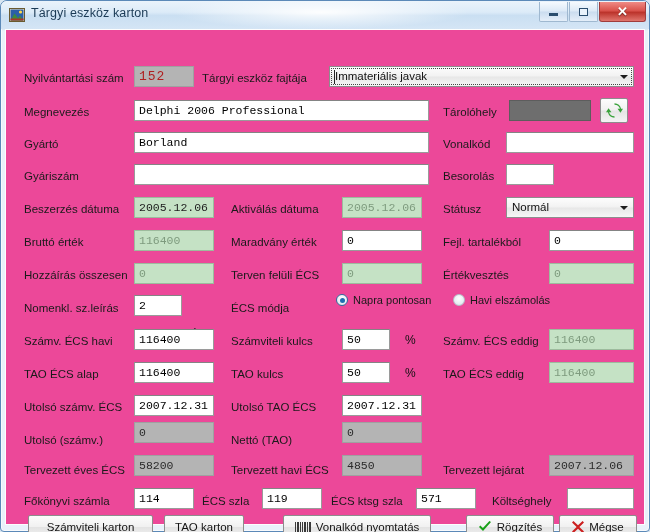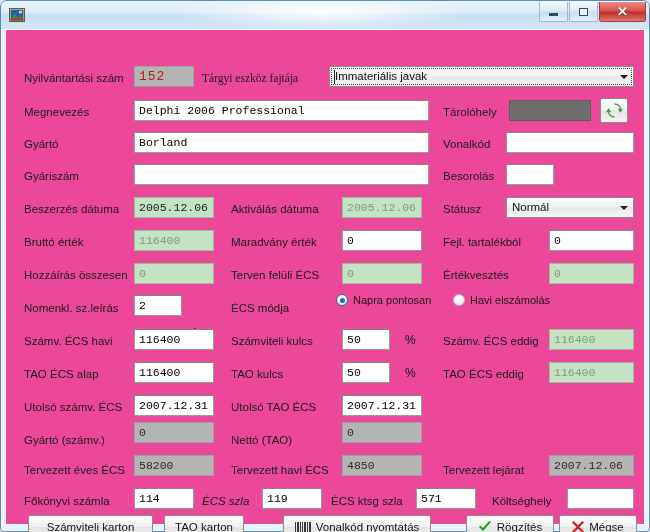--- a/index.html
+++ b/index.html
@@ -275,40 +275,41 @@
     <div class="title-glow"></div>
 
     <svg class="win-icon" viewBox="0 0 16 16">
       <rect x="0.5" y="1.5" width="15" height="13" fill="#f2e8c8" stroke="#6a5a30"></rect>
       <rect x="1.5" y="2.5" width="13" height="11" fill="#2c5fa8"></rect>
       <polygon points="1.5,13.5 5.5,6.5 9,11 11,8.5 14.5,13.5" fill="#3f8a3f"></polygon>
       <circle cx="11.5" cy="5" r="1.6" fill="#ffd84d"></circle>
       <rect x="1.5" y="11.5" width="13" height="2" fill="#a8362a"></rect>
     </svg>
 
+    <div class="win-title">Tárgyi eszköz karton</div>
 
     <div class="win-btns">
       <div class="win-btn min">
         <span class="glyph-min"></span>
       </div>
       <div class="win-btn max">
         <span class="glyph-max"></span>
       </div>
       <div class="win-btn close">
         <span class="glyph-close">✕</span>
       </div>
     </div>
   </div>
 
   <div class="client">
 
     <div class="lbl" style="left:18px; top:41px;">Nyilvántartási szám</div>
     <div class="fld red-val" style="left:128px; top:36px; width:60px; text-align:left;">152</div>
 
-    <div class="lbl" style="left:196px; top:41px;font-family:Liberation Serif, serif;">Tárgyi eszköz fajtája</div>
+    <div class="lbl" style="left:196px; top:41px;">Tárgyi eszköz fajtája</div>
     <div class="combo focused" style="left:323px; top:36px; width:305px;">
       <span class="combo-caret"></span>
       <span>Immateriális javak</span>
       <span class="combo-arrow"></span>
     </div>
 
     <div class="lbl" style="left:18px; top:75px;">Megnevezés</div>
     <div class="fld" style="left:128px; top:70px; width:295px;">Delphi 2006 Professional</div>
 
     <div class="lbl" style="left:437px; top:75px;">Tárolóhely</div>
@@ -396,39 +397,39 @@
 
     <div class="lbl" style="left:437px; top:337px;">TAO ÉCS eddig</div>
     <div class="fld green" style="left:543px; top:332px; width:85px;">116400</div>
 
     <div class="lbl" style="left:18px; top:370px;">Utolsó számv. ÉCS</div>
     <div class="fld" style="left:128px; top:365px; width:80px;">2007.12.31</div>
 
     <div class="lbl" style="left:225px; top:370px;">Utolsó TAO ÉCS</div>
     <div class="fld" style="left:336px; top:365px; width:80px;">2007.12.31</div>
 
-    <div class="lbl" style="left:18px; top:403px;">Gyártó (számv.)</div>
+    <div class="lbl" style="left:18px; top:403px;">Utolsó (számv.)</div>
     <div class="fld dis" style="left:128px; top:392px; width:80px;">0</div>
 
     <div class="lbl" style="left:225px; top:403px;">Nettó (TAO)</div>
     <div class="fld dis" style="left:336px; top:392px; width:80px;">0</div>
 
     <div class="lbl" style="left:18px; top:433px;">Tervezett éves ÉCS</div>
     <div class="fld dis" style="left:128px; top:425px; width:80px;">58200</div>
 
     <div class="lbl" style="left:225px; top:433px;">Tervezett havi ÉCS</div>
     <div class="fld dis" style="left:336px; top:425px; width:80px;">4850</div>
 
     <div class="lbl" style="left:437px; top:433px;">Tervezett lejárat</div>
     <div class="fld dis" style="left:543px; top:425px; width:85px;">2007.12.06</div>
 
     <div class="lbl" style="left:18px; top:464px;">Főkönyvi számla</div>
     <div class="fld" style="left:128px; top:458px; width:60px;">114</div>
 
-    <div class="lbl" style="left:196px; top:464px;font-style:italic;">ÉCS szla</div>
+    <div class="lbl" style="left:196px; top:464px;">ÉCS szla</div>
     <div class="fld" style="left:256px; top:458px; width:60px;">119</div>
 
     <div class="lbl" style="left:325px; top:464px;">ÉCS ktsg szla</div>
     <div class="fld" style="left:410px; top:458px; width:60px;">571</div>
 
     <div class="lbl" style="left:486px; top:464px;">Költséghely</div>
     <div class="fld" style="left:561px; top:458px; width:67px;"></div>
 
     <div class="btn" style="left:22px; top:485px; width:125px;">
       <span><span class="acc">S</span><span>zámviteli karton</span></span>

